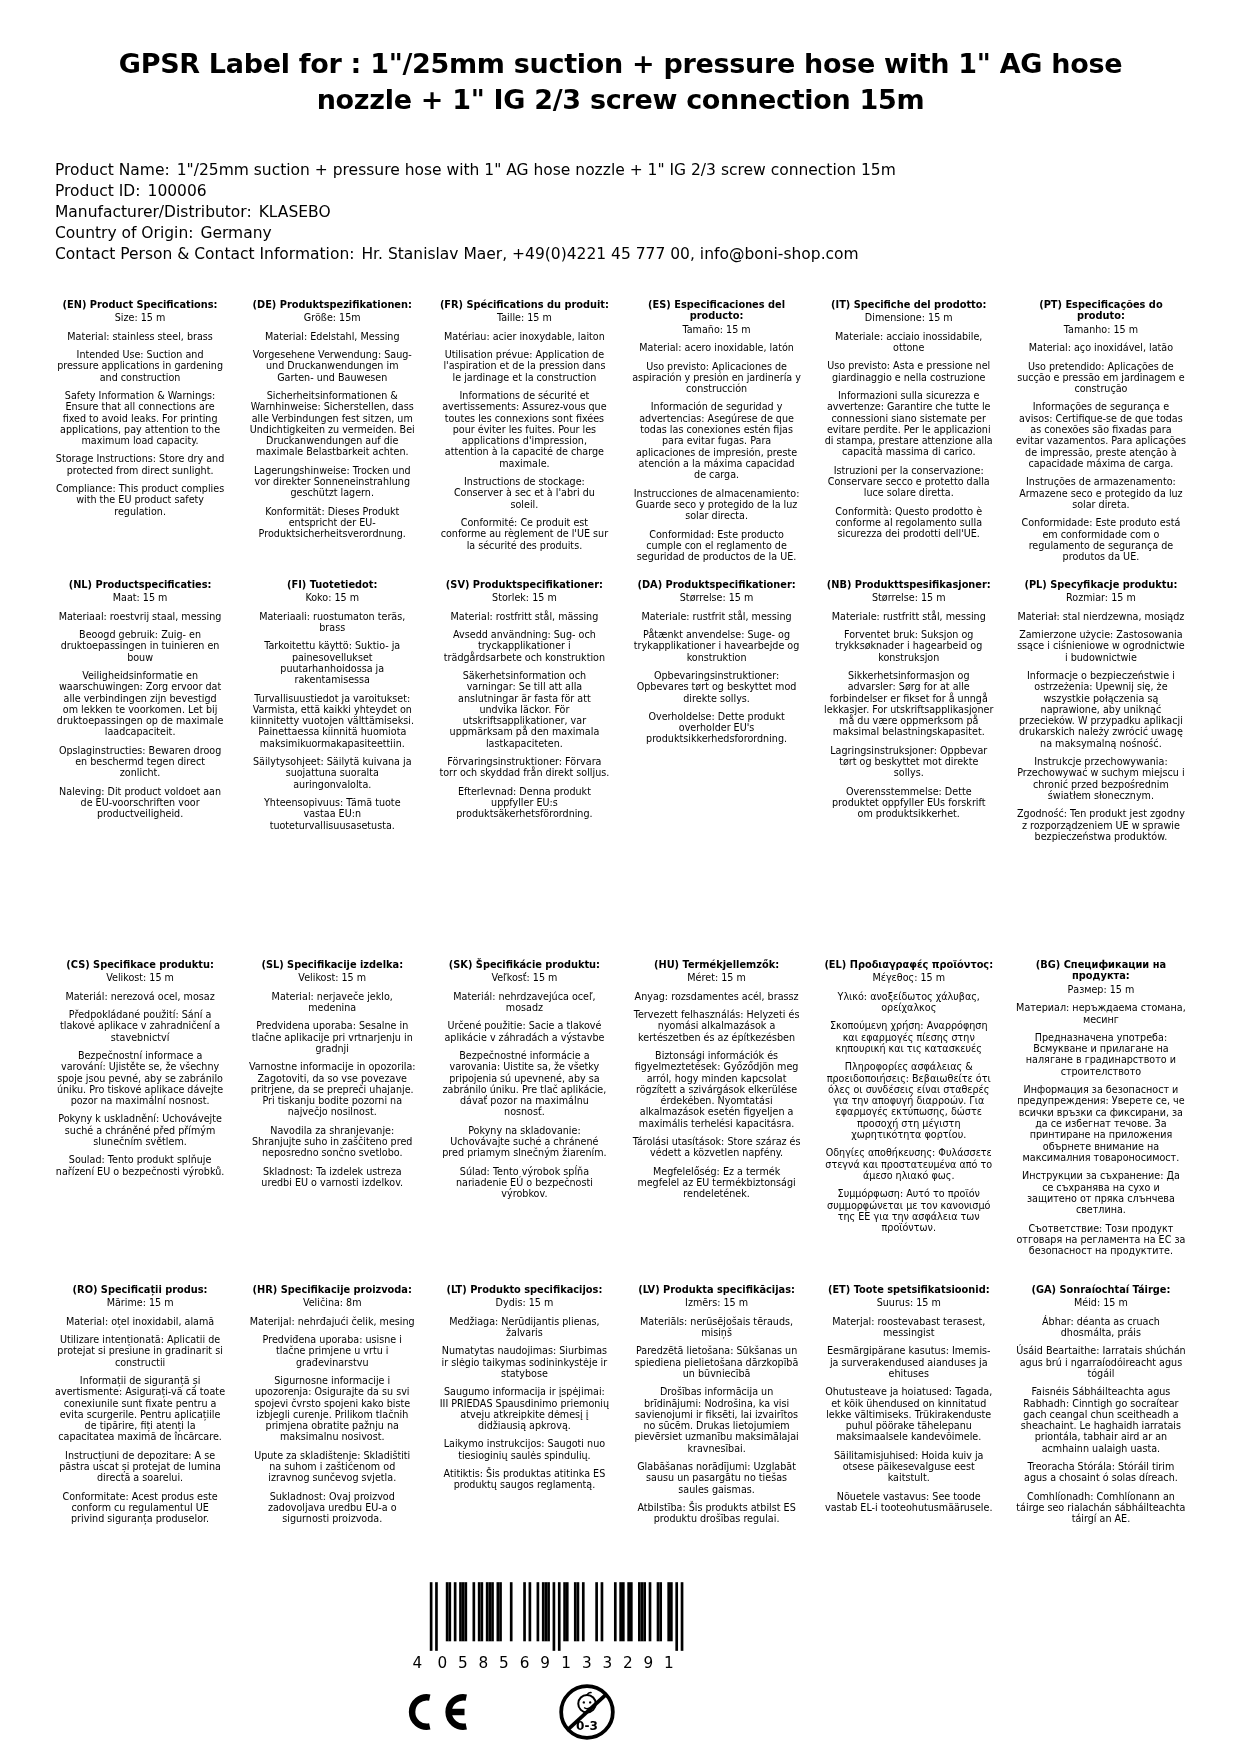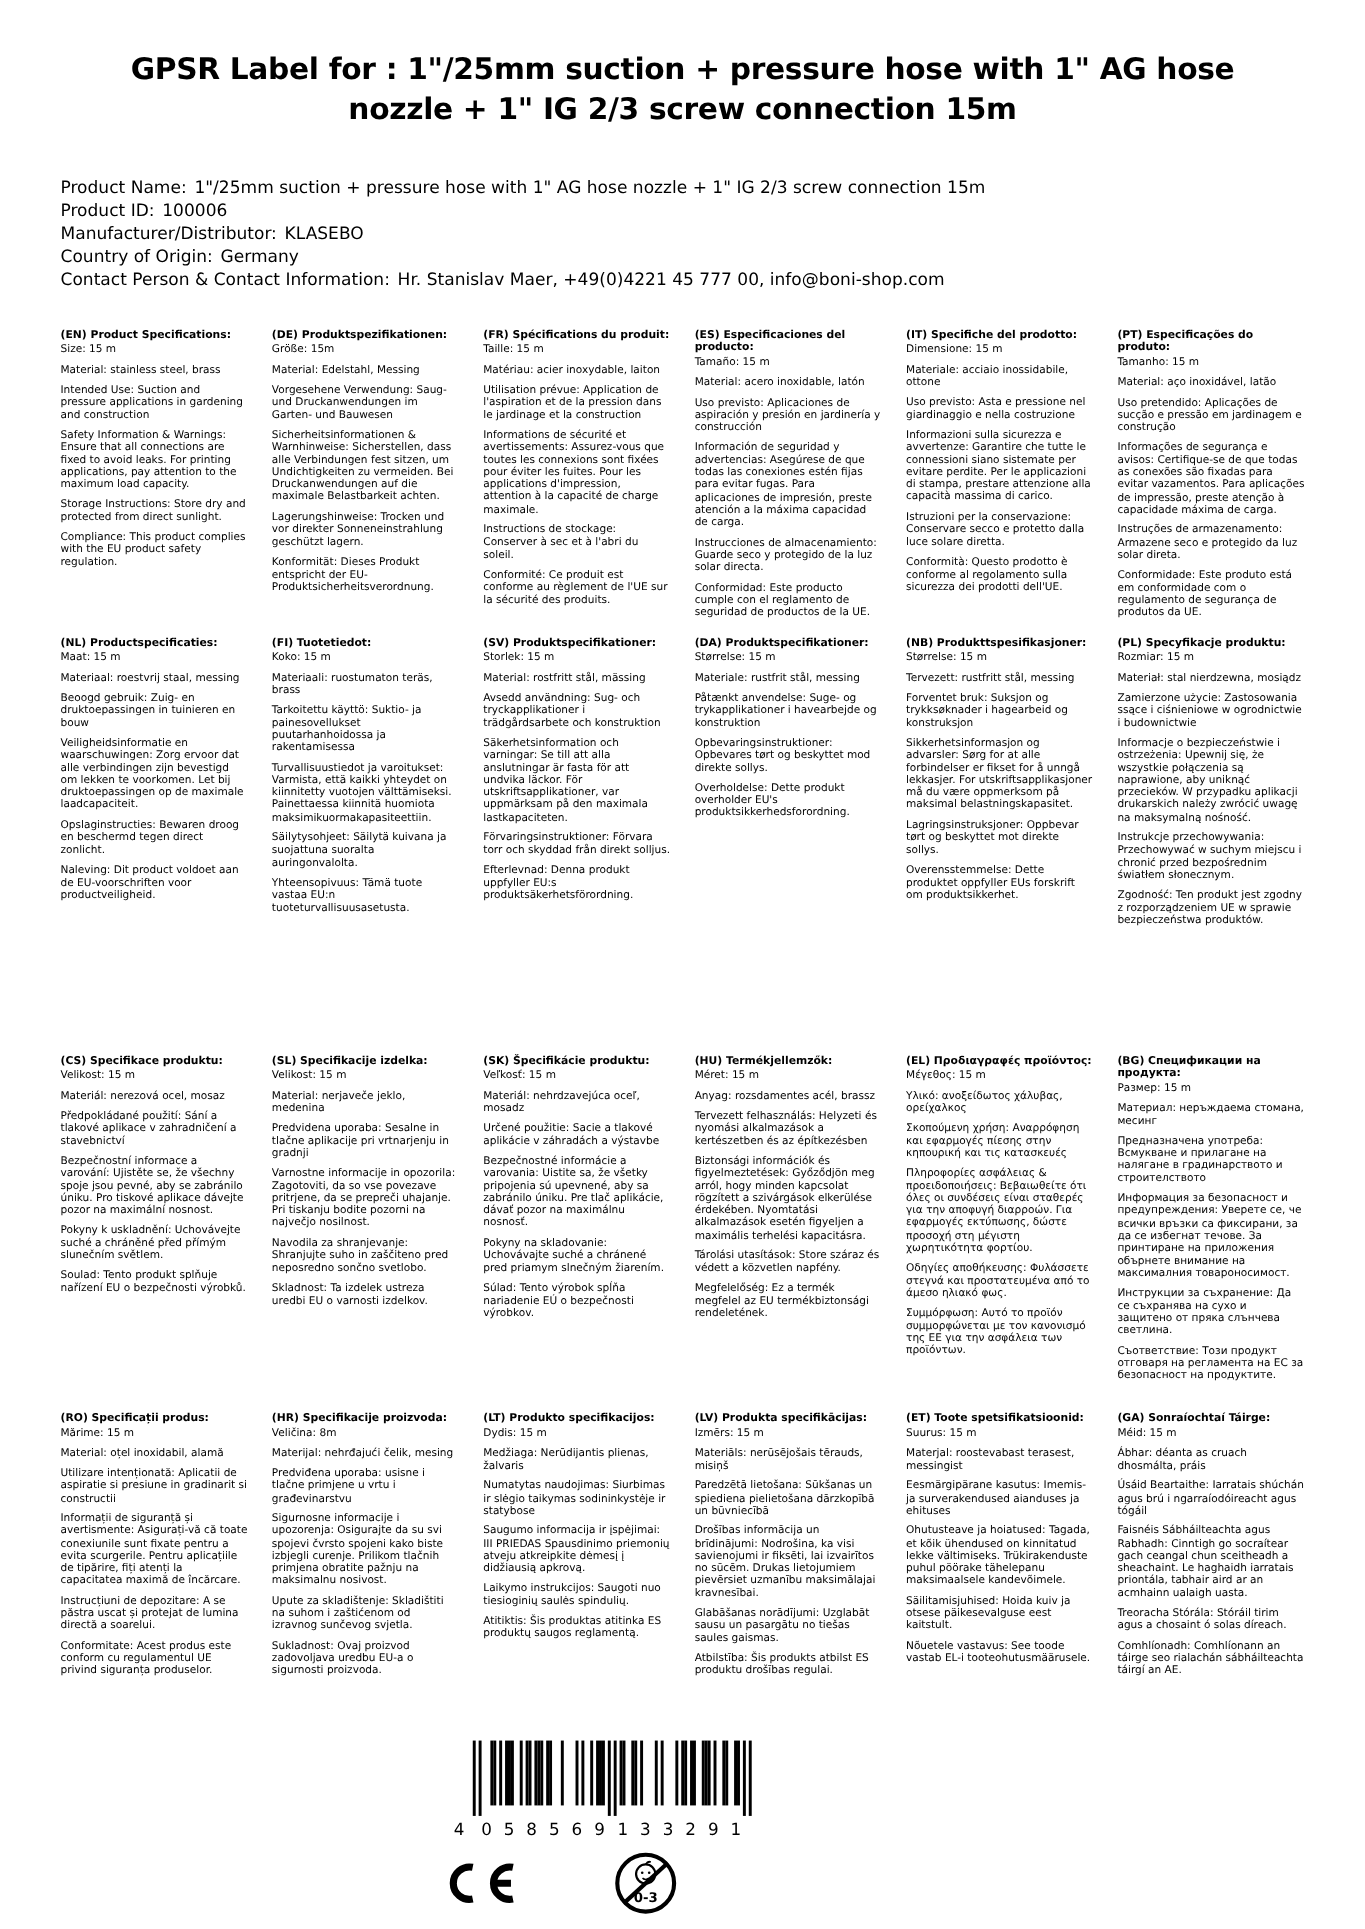--- a/index.html
+++ b/index.html
@@ -4,21 +4,21 @@
 <style>
   html,body{margin:0;padding:0;background:#fff;}
   body{width:1241px;height:1754px;color:#000;font-family:"DejaVu Sans",sans-serif;overflow:hidden;}
   .page{box-sizing:border-box;padding:40px 55px 0;}
   .title{font-size:27px;font-weight:bold;text-align:center;max-width:1020px;margin:6px auto 0;line-height:1.33;letter-spacing:-0.3px;}
   .product-info{margin-top:42px;font-size:15.5px;line-height:21px;}
   .info-line{white-space:nowrap;}
   .info-label{font-weight:normal;}
   .info-value{margin-left:7px;}
   .lang-grid{margin-top:34px;}
-  .lang-row{display:grid;grid-template-columns:repeat(6,1fr);column-gap:22px;}
+  .lang-row{display:grid;grid-template-columns:repeat(6,1fr);column-gap:22px;text-align:center;}
   .row1{height:280px}.row2{height:380px}.row3{height:325px}.row4{height:298px}
   .lang-block{font-size:9.6px;line-height:1.18;}
   .lang-header{font-weight:bold;font-size:9.8px;margin:0 0 2px;}
   .spec-para{margin:0 0 7px;}
   .bottom{width:290px;margin-left:350px;}
   .barcode-wrap svg{display:block;}
   .marks{display:flex;align-items:center;margin-top:10px;}
   .age{margin-left:86px;}
   svg text{font-family:"DejaVu Sans",sans-serif;}
 </style>
@@ -126,21 +126,21 @@
           <div class="lang-header">(DA) Produktspecifikationer:</div>
           <p class="spec-para">Størrelse: 15 m</p>
           <p class="spec-para">Materiale: rustfrit stål, messing</p>
           <p class="spec-para">Påtænkt anvendelse: Suge- og trykapplikationer i havearbejde og konstruktion</p>
           <p class="spec-para">Opbevaringsinstruktioner: Opbevares tørt og beskyttet mod direkte sollys.</p>
           <p class="spec-para">Overholdelse: Dette produkt overholder EU's produktsikkerhedsforordning.</p>
         </div>
         <div class="lang-block">
           <div class="lang-header">(NB) Produkttspesifikasjoner:</div>
           <p class="spec-para">Størrelse: 15 m</p>
-          <p class="spec-para">Tervezett: rustfritt stål, messing</p>
+          <p class="spec-para">Materiale: rustfritt stål, messing</p>
           <p class="spec-para">Forventet bruk: Suksjon og trykksøknader i hagearbeid og konstruksjon</p>
           <p class="spec-para">Sikkerhetsinformasjon og advarsler: Sørg for at alle forbindelser er fikset for å unngå lekkasjer. For utskriftsapplikasjoner må du være oppmerksom på maksimal belastningskapasitet.</p>
           <p class="spec-para">Lagringsinstruksjoner: Oppbevar tørt og beskyttet mot direkte sollys.</p>
           <p class="spec-para">Overensstemmelse: Dette produktet oppfyller EUs forskrift om produktsikkerhet.</p>
         </div>
         <div class="lang-block">
           <div class="lang-header">(PL) Specyfikacje produktu:</div>
           <p class="spec-para">Rozmiar: 15 m</p>
           <p class="spec-para">Materiał: stal nierdzewna, mosiądz</p>
           <p class="spec-para">Zamierzone użycie: Zastosowania ssące i ciśnieniowe w ogrodnictwie i budownictwie</p>
@@ -203,21 +203,21 @@
           <p class="spec-para">Информация за безопасност и предупреждения: Уверете се, че всички връзки са фиксирани, за да се избегнат течове. За принтиране на приложения обърнете внимание на максималния товароносимост.</p>
           <p class="spec-para">Инструкции за съхранение: Да се съхранява на сухо и защитено от пряка слънчева светлина.</p>
           <p class="spec-para">Съответствие: Този продукт отговаря на регламента на ЕС за безопасност на продуктите.</p>
         </div>
       </div>
     <div class="lang-row row4">
         <div class="lang-block">
           <div class="lang-header">(RO) Specificații produs:</div>
           <p class="spec-para">Mărime: 15 m</p>
           <p class="spec-para">Material: oțel inoxidabil, alamă</p>
-          <p class="spec-para">Utilizare intenționată: Aplicatii de aspiratie si presiune in gradinarit si constructii</p>
+          <p class="spec-para">Utilizare intenționată: Aplicatii de protejat si presiune in gradinarit si constructii</p>
           <p class="spec-para">Informații de siguranță și avertismente: Asigurați-vă că toate conexiunile sunt fixate pentru a evita scurgerile. Pentru aplicațiile de tipărire, fiți atenți la capacitatea maximă de încărcare.</p>
           <p class="spec-para">Instrucțiuni de depozitare: A se păstra uscat și protejat de lumina directă a soarelui.</p>
           <p class="spec-para">Conformitate: Acest produs este conform cu regulamentul UE privind siguranța produselor.</p>
         </div>
         <div class="lang-block">
           <div class="lang-header">(HR) Specifikacije proizvoda:</div>
           <p class="spec-para">Veličina: 8m</p>
           <p class="spec-para">Materijal: nehrđajući čelik, mesing</p>
           <p class="spec-para">Predviđena uporaba: usisne i tlačne primjene u vrtu i građevinarstvu</p>
           <p class="spec-para">Sigurnosne informacije i upozorenja: Osigurajte da su svi spojevi čvrsto spojeni kako biste izbjegli curenje. Prilikom tlačnih primjena obratite pažnju na maksimalnu nosivost.</p>

